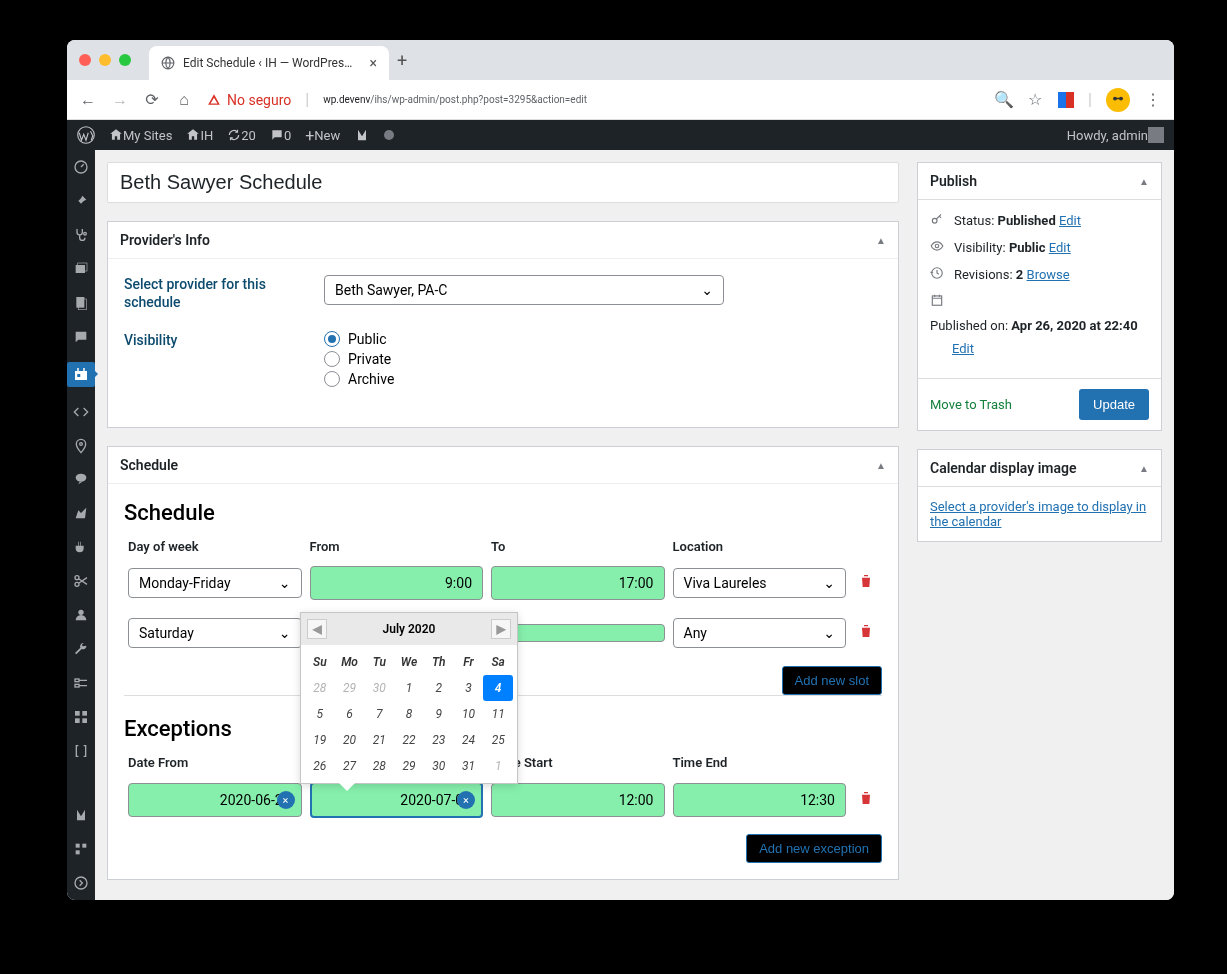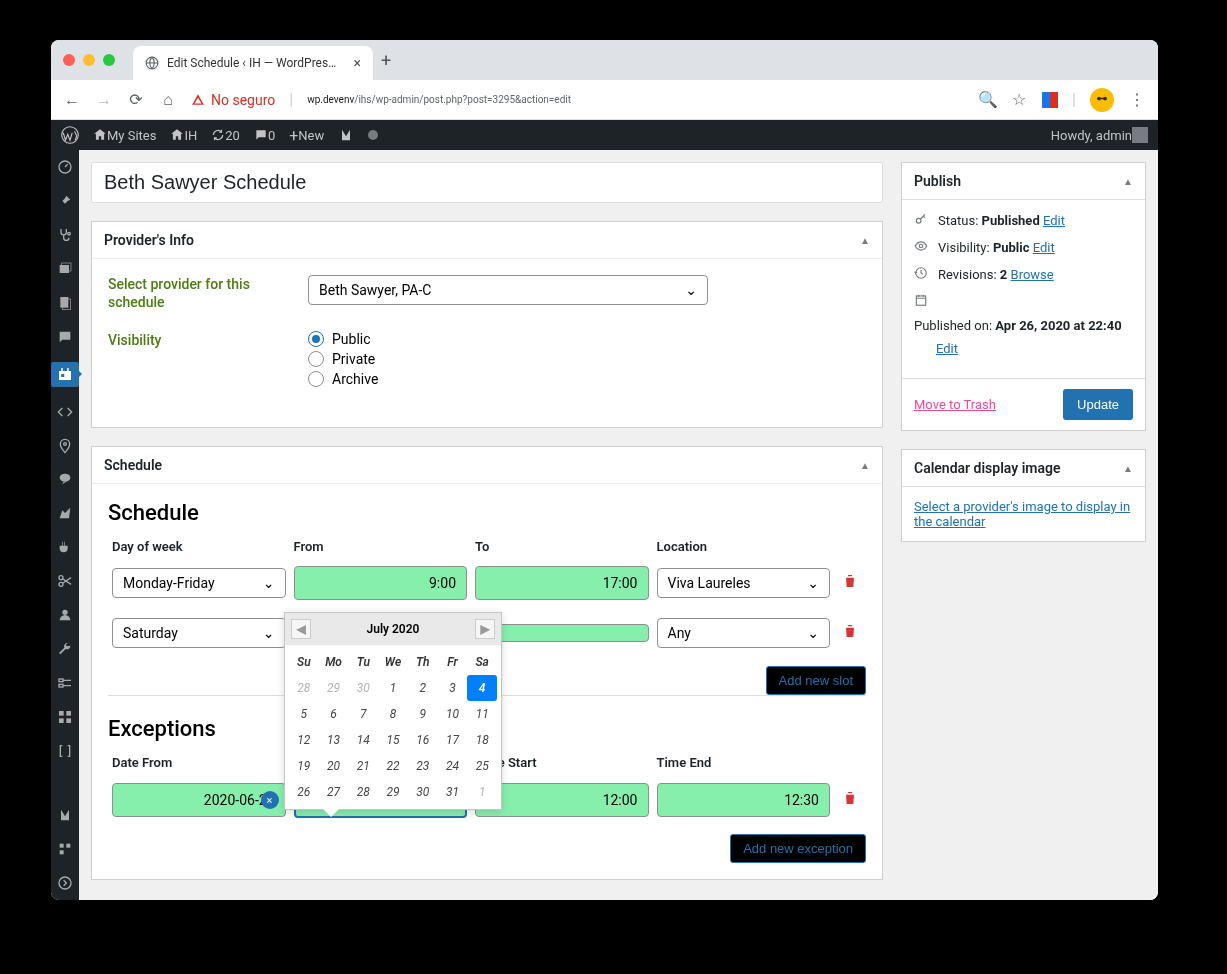--- a/index.html
+++ b/index.html
@@ -1,18 +1,18 @@
 <!DOCTYPE html>
 <html><head>
 <meta charset="utf-8">
 <style>
 * { box-sizing: border-box; margin: 0; padding: 0; }
 body { font-family: -apple-system, BlinkMacSystemFont, "Segoe UI", Roboto, sans-serif; background: #000; }
 .viewport { width: 1227px; height: 974px; background: #000; position: relative; }
-.browser { position: absolute; left: 51px; top: 40px; width: 1107px; height: 860px; background: #fff; border-radius: 8px; overflow: hidden; box-shadow: 0 10px 40px rgba(0,0,0,0.5); }
+.browser { position: absolute; left: 67px; top: 40px; width: 1107px; height: 860px; background: #fff; border-radius: 8px; overflow: hidden; box-shadow: 0 10px 40px rgba(0,0,0,0.5); }
 
 
 .titlebar { height: 40px; background: #dee1e6; display: flex; align-items: center; padding: 0 12px; }
 .traffic { display: flex; gap: 8px; margin-right: 18px; }
 .dot { width: 12px; height: 12px; border-radius: 50%; }
 .dot.red { background: #ff5f57; }
 .dot.yellow { background: #ffbd2e; }
 .dot.green { background: #28c940; }
 .tab { background: #fff; border-radius: 8px 8px 0 0; height: 34px; margin-top: 6px; display: flex; align-items: center; padding: 0 12px; gap: 8px; font-size: 12px; color: #333; min-width: 240px; }
 .tab svg.globe { width: 14px; height: 14px; }
@@ -49,21 +49,21 @@
 .sidecol { width: 245px; }
 
 .titleinput { width: 100%; background: #fff; border: 1px solid #ddd; padding: 8px 12px; font-size: 20px; font-weight: 500; color: #1d2327; border-radius: 2px; }
 
 .box { background: #fff; border: 1px solid #ccd0d4; margin-top: 18px; }
 .box-header { padding: 10px 12px; font-size: 14px; color: #1d2327; font-weight: 600; display: flex; justify-content: space-between; align-items: center; border-bottom: 1px solid #eee; }
 .box-header .toggle { color: #787c82; font-size: 10px; }
 .box-body { padding: 16px; }
 
 .formrow { display: flex; margin-bottom: 20px; }
-.formrow .label { width: 200px; font-size: 14px; color: #4d7c0f; font-weight: 500; line-height: 1.3; }
+.formrow .label { width: 200px; font-size: 14px; color: #0c4a6e; font-weight: 500; line-height: 1.3; }
 .formrow .field { flex: 1; max-width: 400px; }
 
 .select { width: 100%; border: 1px solid #8c8f94; border-radius: 4px; padding: 6px 10px; font-size: 14px; background: #fff; display: flex; justify-content: space-between; align-items: center; }
 .radio-group label { display: flex; align-items: center; gap: 8px; font-size: 14px; margin-bottom: 4px; }
 .radio { width: 16px; height: 16px; border: 1px solid #8c8f94; border-radius: 50%; display: inline-flex; align-items: center; justify-content: center; }
 .radio.checked { border-color: #2271b1; }
 .radio.checked::after { content: ''; width: 8px; height: 8px; background: #2271b1; border-radius: 50%; }
 
 .sched-title { font-size: 22px; font-weight: 500; margin-bottom: 14px; }
 .sched-headers { display: flex; gap: 8px; margin-bottom: 12px; font-size: 13px; font-weight: 600; color: #1d2327; padding: 0 4px; }
@@ -81,21 +81,21 @@
 .hr { border-top: 1px solid #ddd; margin: 20px 0; clear: both; }
 
 .sidebox { background: #fff; border: 1px solid #ccd0d4; margin-bottom: 18px; }
 .sidebox .box-header { border-bottom: 1px solid #ddd; }
 .sidebox .body { padding: 12px; font-size: 13px; color: #1d2327; }
 .sidebox .row { display: flex; align-items: center; gap: 8px; margin-bottom: 10px; }
 .sidebox .row .ico { width: 16px; color: #787c82; }
 .sidebox a { color: #2271b1; text-decoration: underline; cursor: pointer; }
 .sidebox .footer { border-top: 1px solid #ddd; padding: 10px 12px; display: flex; justify-content: space-between; align-items: center; }
 .btn-primary { background: #2271b1; color: #fff; border: none; padding: 8px 14px; border-radius: 3px; font-size: 13px; cursor: pointer; }
-.trash-link { color: #ec4899; text-decoration: underline; font-size: 13px; cursor: pointer; }
+.trash-link { color: #15803d; font-size: 13px; cursor: pointer; }
 
 
 .datepicker { position: absolute; background: #fff; border: 1px solid #c5c5c5; box-shadow: 0 2px 8px rgba(0,0,0,0.15); width: 218px; z-index: 100; font-size: 12px; }
 .datepicker::after { content: ''; position: absolute; bottom: -8px; left: 38px; width: 0; height: 0; border-left: 8px solid transparent; border-right: 8px solid transparent; border-top: 8px solid #fff; }
 .dp-head { background: #e9e9e9; padding: 6px; display: flex; justify-content: space-between; align-items: center; font-weight: 600; }
 .dp-nav { width: 20px; height: 20px; background: #f6f6f6; border: 1px solid #ccc; display:flex; align-items:center; justify-content:center; color: #999; cursor: pointer; }
 .dp-grid { padding: 4px; }
 .dp-row { display: flex; }
 .dp-row > div { width: 30px; height: 26px; display: flex; align-items: center; justify-content: center; font-style: italic; }
 .dp-dow { font-weight: 600; color: #333; }
@@ -479,29 +479,20 @@
                     <div class="dp-row">
                       <div class="dp-cell">5</div>
                       <div class="dp-cell">6</div>
                       <div class="dp-cell">7</div>
                       <div class="dp-cell">8</div>
                       <div class="dp-cell">9</div>
                       <div class="dp-cell">10</div>
                       <div class="dp-cell">11</div>
                     </div>
                     <div class="dp-row">
-                      <div class="dp-cell">12</div>
-                      <div class="dp-cell">13</div>
-                      <div class="dp-cell">14</div>
-                      <div class="dp-cell">15</div>
-                      <div class="dp-cell">16</div>
-                      <div class="dp-cell">17</div>
-                      <div class="dp-cell">18</div>
-                    </div>
-                    <div class="dp-row">
                       <div class="dp-cell">19</div>
                       <div class="dp-cell">20</div>
                       <div class="dp-cell">21</div>
                       <div class="dp-cell">22</div>
                       <div class="dp-cell">23</div>
                       <div class="dp-cell">24</div>
                       <div class="dp-cell">25</div>
                     </div>
                     <div class="dp-row">
                       <div class="dp-cell">26</div>

